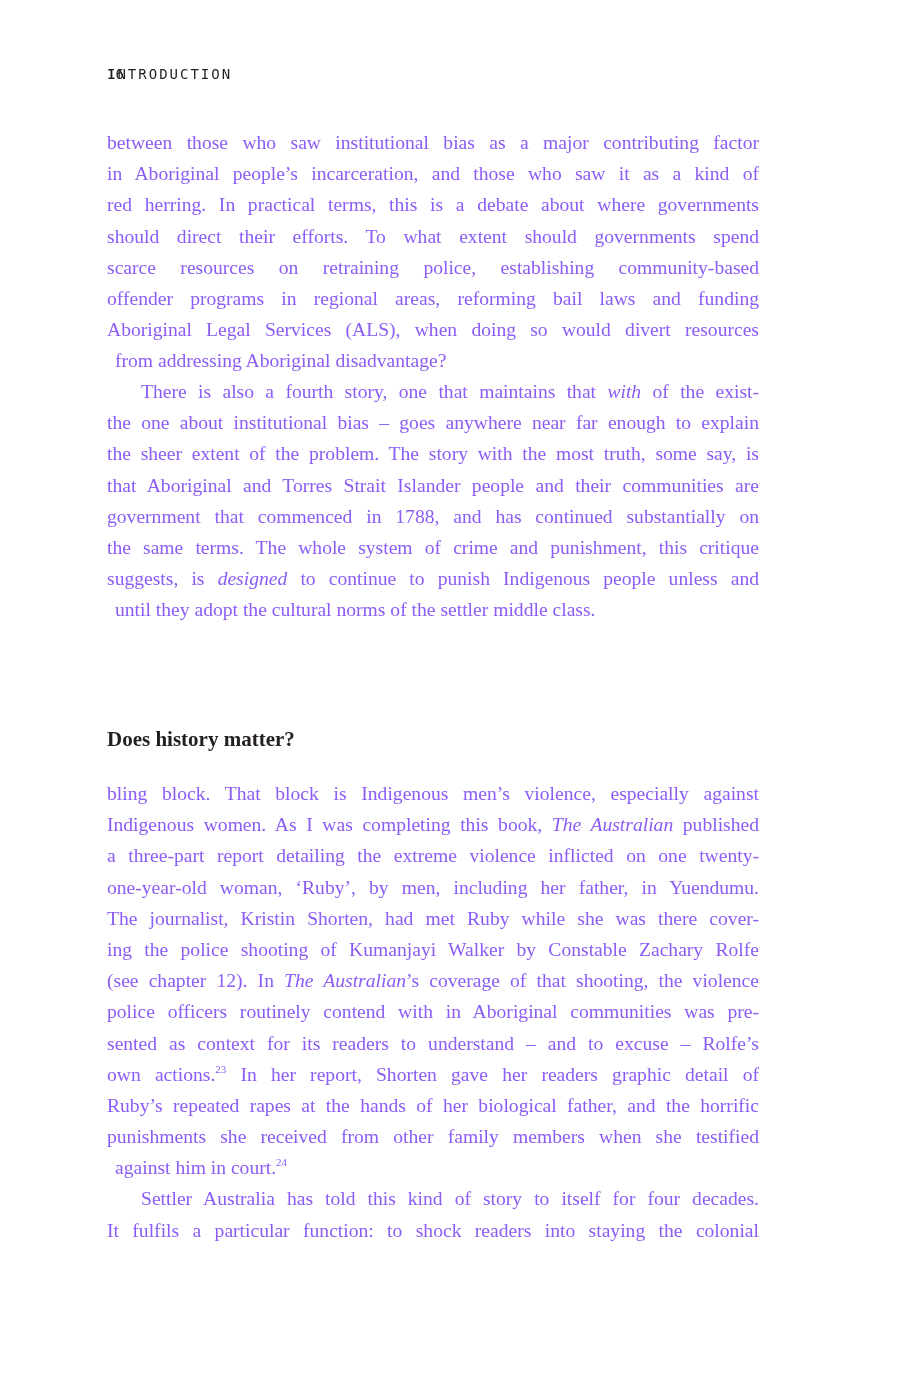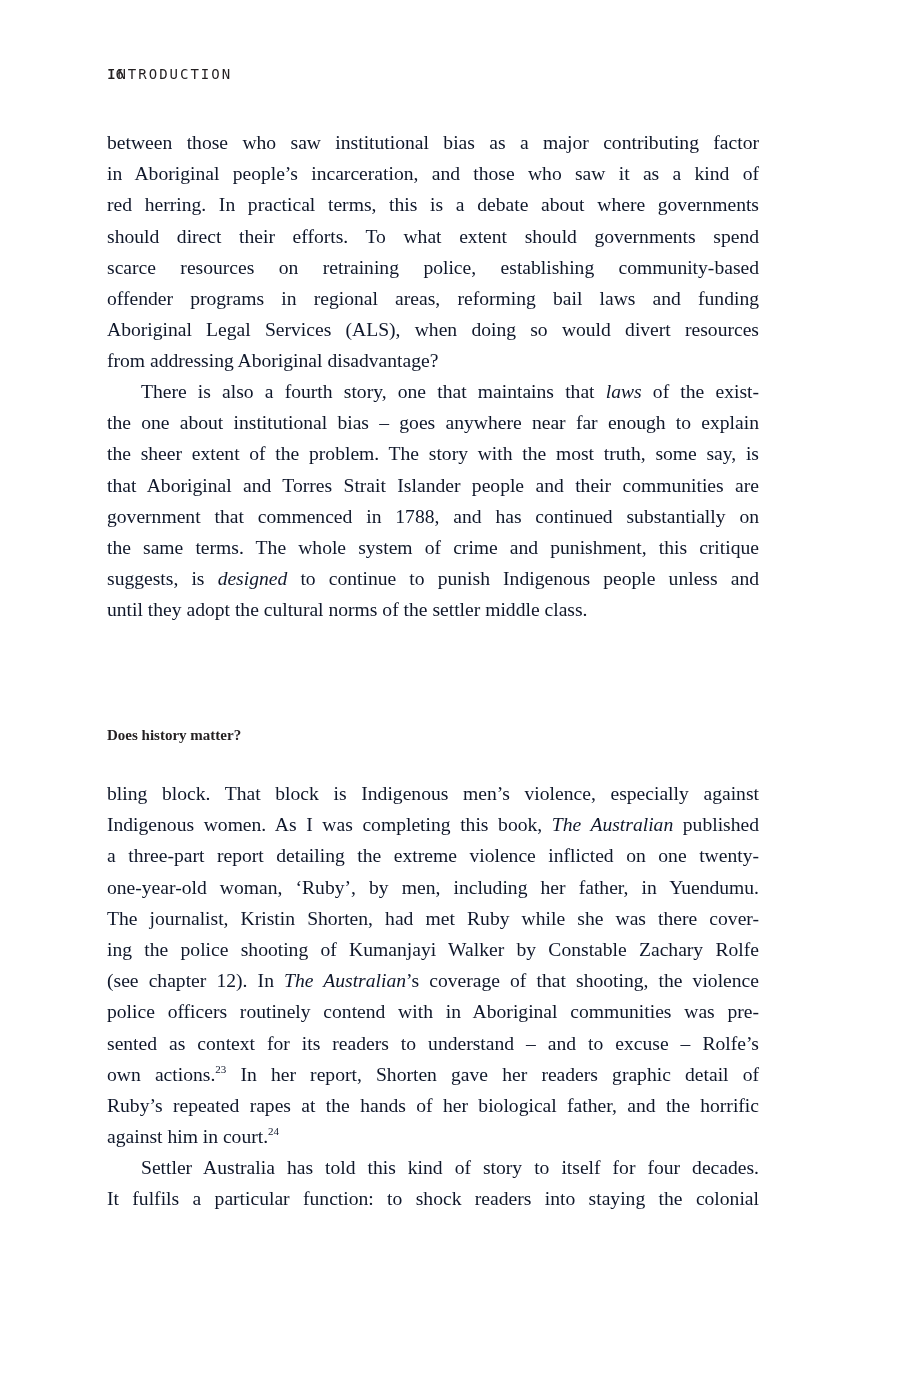--- a/index.html
+++ b/index.html
@@ -1,27 +1,27 @@
 <!DOCTYPE html>
 <html><head>
   <meta charset="utf-8">
   <style>
     html, body { margin: 0; padding: 0; background: #ffffff; }
     body { width: 900px; height: 1375px; position: relative; overflow: hidden; }
     .page { position: absolute; left: 0; top: 0; width: 900px; height: 1375px; background: #ffffff; color: #231f20; }
     .running-head { position: absolute; top: 66px; left: 107px; width: 652px; height: 22px; font-family: "DejaVu Sans Mono", monospace; font-size: 14px; letter-spacing: 2px; color: #231f20; }
     .page-number { position: absolute; left: 0; top: 0; letter-spacing: 0; font-size: 14px; }
     .running-title { position: absolute; left: 0; right: 2px; top: 0; text-align: left; }
-    .text-block { position: absolute; left: 107px; width: 652px; font-family: "Liberation Serif", serif; font-size: 19.6px; line-height: 31.2px; color: #0f172a; }
+    .text-block { position: absolute; left: 107px; width: 652px; font-family: "Liberation Serif", serif; font-size: 19.6px; line-height: 31.2px; color: #8b5cf6; }
     .line { display: block; white-space: nowrap; text-align: justify; text-align-last: justify; height: 31.2px; }
-    .line.last { text-align-last: left; }
+    .line.last { text-align-last: left; margin-left: 8px; }
     .line.indent { padding-left: 34px; }
     .block1 { top: 127px; }
     .block2 { top: 376px; }
-    .heading { position: absolute; left: 107px; top: 727px; font-family: "Liberation Serif", serif; font-weight: bold; font-size: 15px; color: #231f20; }
+    .heading { position: absolute; left: 107px; top: 727px; font-family: "Liberation Serif", serif; font-weight: bold; font-size: 21px; color: #231f20; }
     .block3 { top: 778px; }
     sup { font-size: 11px; line-height: 0; vertical-align: 8px; }
     em { font-style: italic; }
   </style>
 </head>
 <body>
 
 <div class="page">
 
   <div class="running-head">
@@ -34,21 +34,21 @@
     <span class="line">in Aboriginal people’s incarceration, and those who saw it as a kind of</span>
     <span class="line">red herring. In practical terms, this is a debate about where governments</span>
     <span class="line">should direct their efforts. To what extent should governments spend</span>
     <span class="line">scarce resources on retraining police, establishing community-based</span>
     <span class="line">offender programs in regional areas, reforming bail laws and funding</span>
     <span class="line">Aboriginal Legal Services (ALS), when doing so would divert resources</span>
     <span class="line last">from addressing Aboriginal disadvantage?</span>
   </div>
 
   <div class="text-block block2">
-    <span class="line indent"><span>There is also a fourth story, one that maintains that </span><em>laws</em><span> of the exist-</span></span>
+    <span class="line indent"><span>There is also a fourth story, one that maintains that </span><em>with</em><span> of the exist-</span></span>
     <span class="line">the one about institutional bias – goes anywhere near far enough to explain</span>
     <span class="line">the sheer extent of the problem. The story with the most truth, some say, is</span>
     <span class="line">that Aboriginal and Torres Strait Islander people and their communities are</span>
     <span class="line">government that commenced in 1788, and has continued substantially on</span>
     <span class="line">the same terms. The whole system of crime and punishment, this critique</span>
     <span class="line"><span>suggests, is </span><em>designed</em><span> to continue to punish Indigenous people unless and</span></span>
     <span class="line last">until they adopt the cultural norms of the settler middle class.</span>
   </div>
 
   <div class="heading">Does history matter?</div>
@@ -58,18 +58,19 @@
     <span class="line"><span>Indigenous women. As I was completing this book, </span><em>The Australian</em><span> published</span></span>
     <span class="line">a three-part report detailing the extreme violence inflicted on one twenty-</span>
     <span class="line">one-year-old woman, ‘Ruby’, by men, including her father, in Yuendumu.</span>
     <span class="line">The journalist, Kristin Shorten, had met Ruby while she was there cover-</span>
     <span class="line">ing the police shooting of Kumanjayi Walker by Constable Zachary Rolfe</span>
     <span class="line"><span>(see chapter 12). In </span><em>The Australian</em><span>’s coverage of that shooting, the violence</span></span>
     <span class="line">police officers routinely contend with in Aboriginal communities was pre-</span>
     <span class="line">sented as context for its readers to understand – and to excuse – Rolfe’s</span>
     <span class="line"><span>own actions.</span><sup>23</sup><span> In her report, Shorten gave her readers graphic detail of</span></span>
     <span class="line">Ruby’s repeated rapes at the hands of her biological father, and the horrific</span>
+    <span class="line">punishments she received from other family members when she testified</span>
     <span class="line last"><span>against him in court.</span><sup>24</sup></span>
     <span class="line indent">Settler Australia has told this kind of story to itself for four decades.</span>
     <span class="line">It fulfils a particular function: to shock readers into staying the colonial</span>
   </div>
 
 </div>
 
 </body></html>

